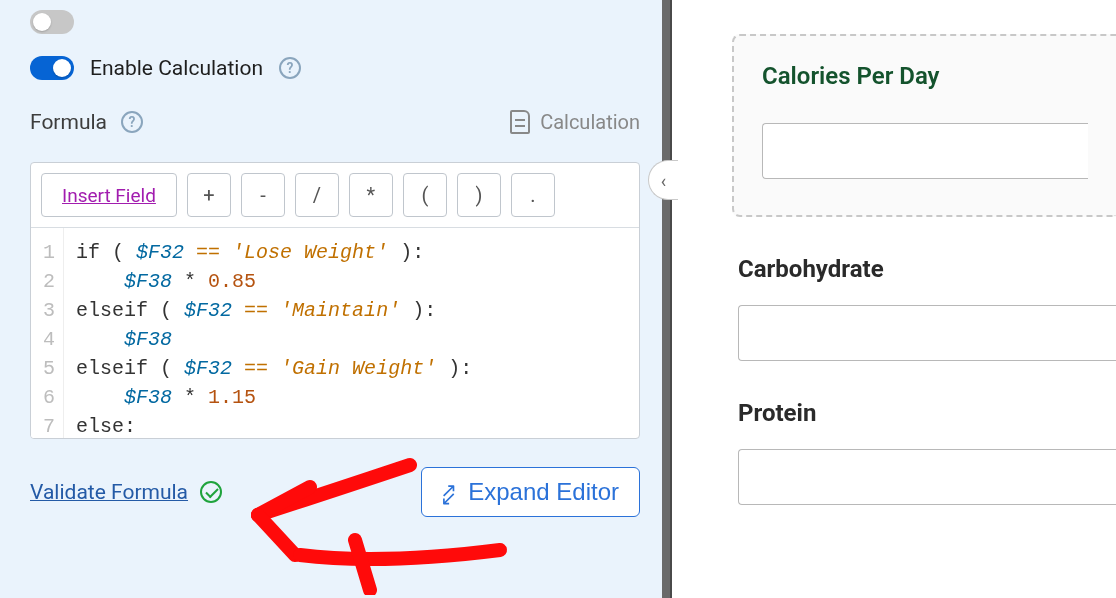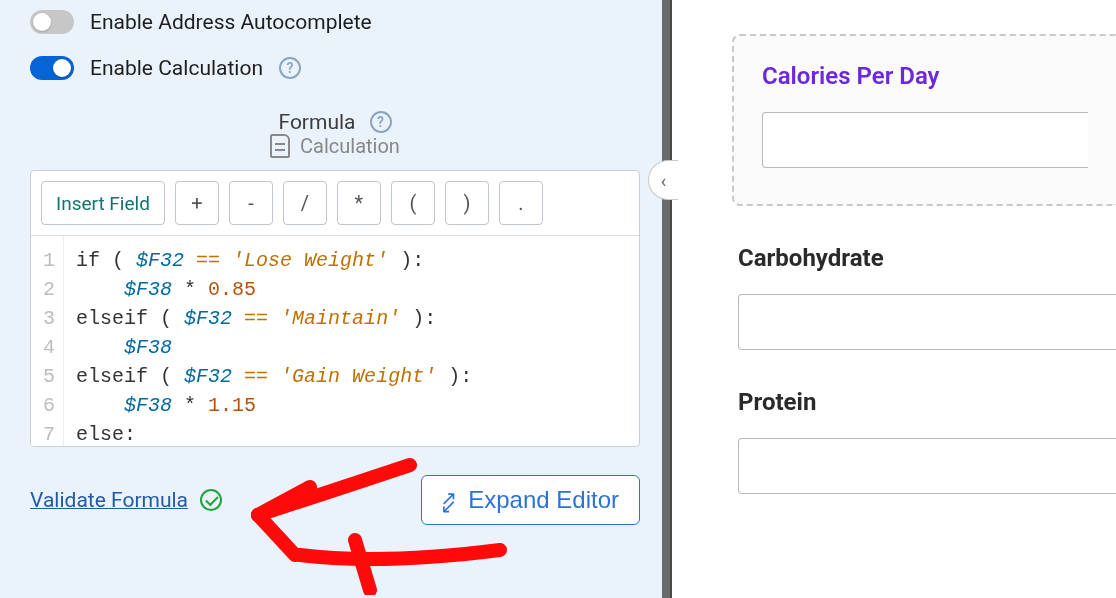--- a/index.html
+++ b/index.html
@@ -106,22 +106,21 @@
     font-weight: 600;
   }
 
   .formula-header {
     display: flex;
     align-items: center;
     justify-content: space-between;
     font-size: 21px;
     color: #3d3d3d;
     margin-top: 30px;
-    margin-bottom: 12px;
-    flex-direction: column;
+    margin-bottom: 28px;
   }
   .formula-header .left { display: flex; align-items: center; gap: 14px; }
   .cheatsheet {
     display: flex;
     align-items: center;
     gap: 10px;
     color: #888;
     font-size: 20px;
     cursor: pointer;
   }
@@ -162,21 +161,21 @@
     height: 44px;
     min-width: 44px;
     padding: 0 14px;
     font-size: 20px;
     color: #555;
     display: flex;
     align-items: center;
     justify-content: center;
     cursor: pointer;
   }
-  .tb-btn.wide { padding: 0 14px; font-size: 19px; color: #0f766e; }
+  .tb-btn.wide { padding: 0 20px; font-size: 19px; color: #a21caf; text-decoration: underline; }
 
   .code-area {
     display: flex;
     font-family: "SFMono-Regular", Consolas, "Liberation Mono", Menlo, monospace;
     font-size: 20px;
     line-height: 29px;
     height: 210px;
     overflow: hidden;
   }
   .gutter {
@@ -275,22 +274,22 @@
     padding: 26px 28px 36px 28px;
     margin-top: 34px;
     background: #fafafa;
     border-right: none;
     border-top-right-radius: 0;
     border-bottom-right-radius: 0;
   }
   .form-card .label {
     font-size: 24px;
     font-weight: 600;
-    color: #6d28d9;
-    margin-bottom: 22px;
+    color: #14532d;
+    margin-bottom: 33px;
   }
   .text-input {
     width: 100%;
     height: 56px;
     border: 1px solid #b8b8b8;
     border-radius: 4px;
     background: #fff;
     border-right: none;
     border-top-right-radius: 0;
     border-bottom-right-radius: 0;
@@ -318,21 +317,20 @@
 </style>
 </head>
 <body>
 
 <div class="left-panel">
 
   <div class="toggle-row">
     <div class="toggle off">
         <div class="knob"></div>
       </div>
-    <span>Enable Address Autocomplete</span>
   </div>
 
   <div class="toggle-row">
     <div class="toggle on">
         <div class="knob"></div>
       </div>
     <span>Enable Calculation</span>
     <span class="help-circle">?</span>
   </div>
 

